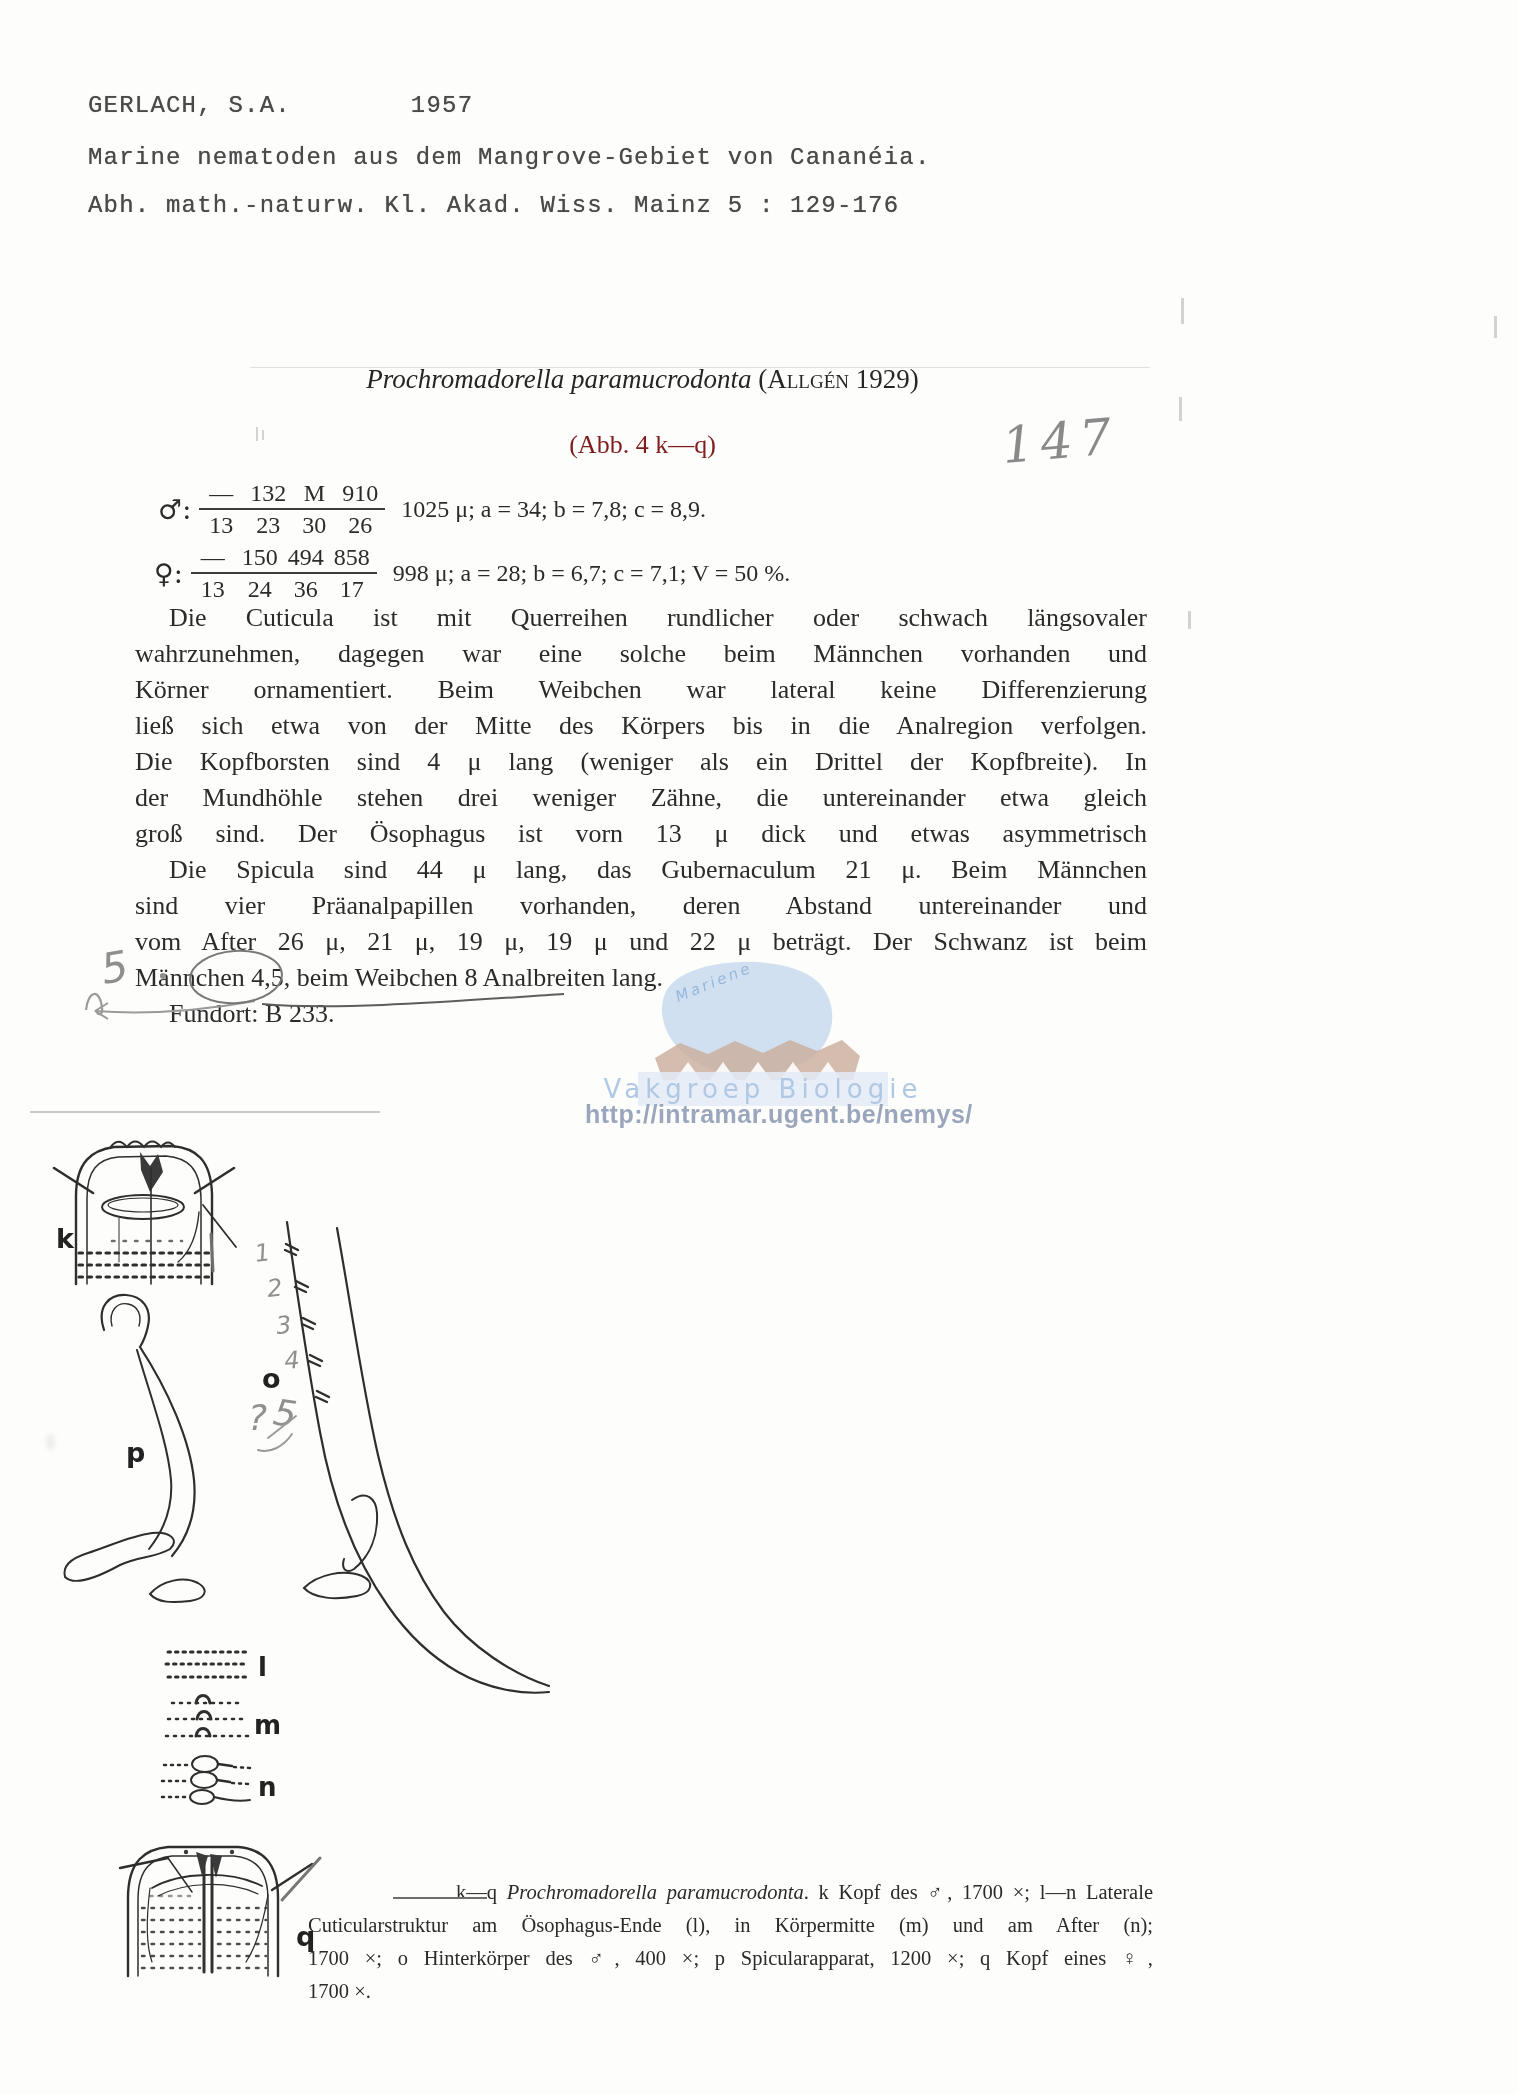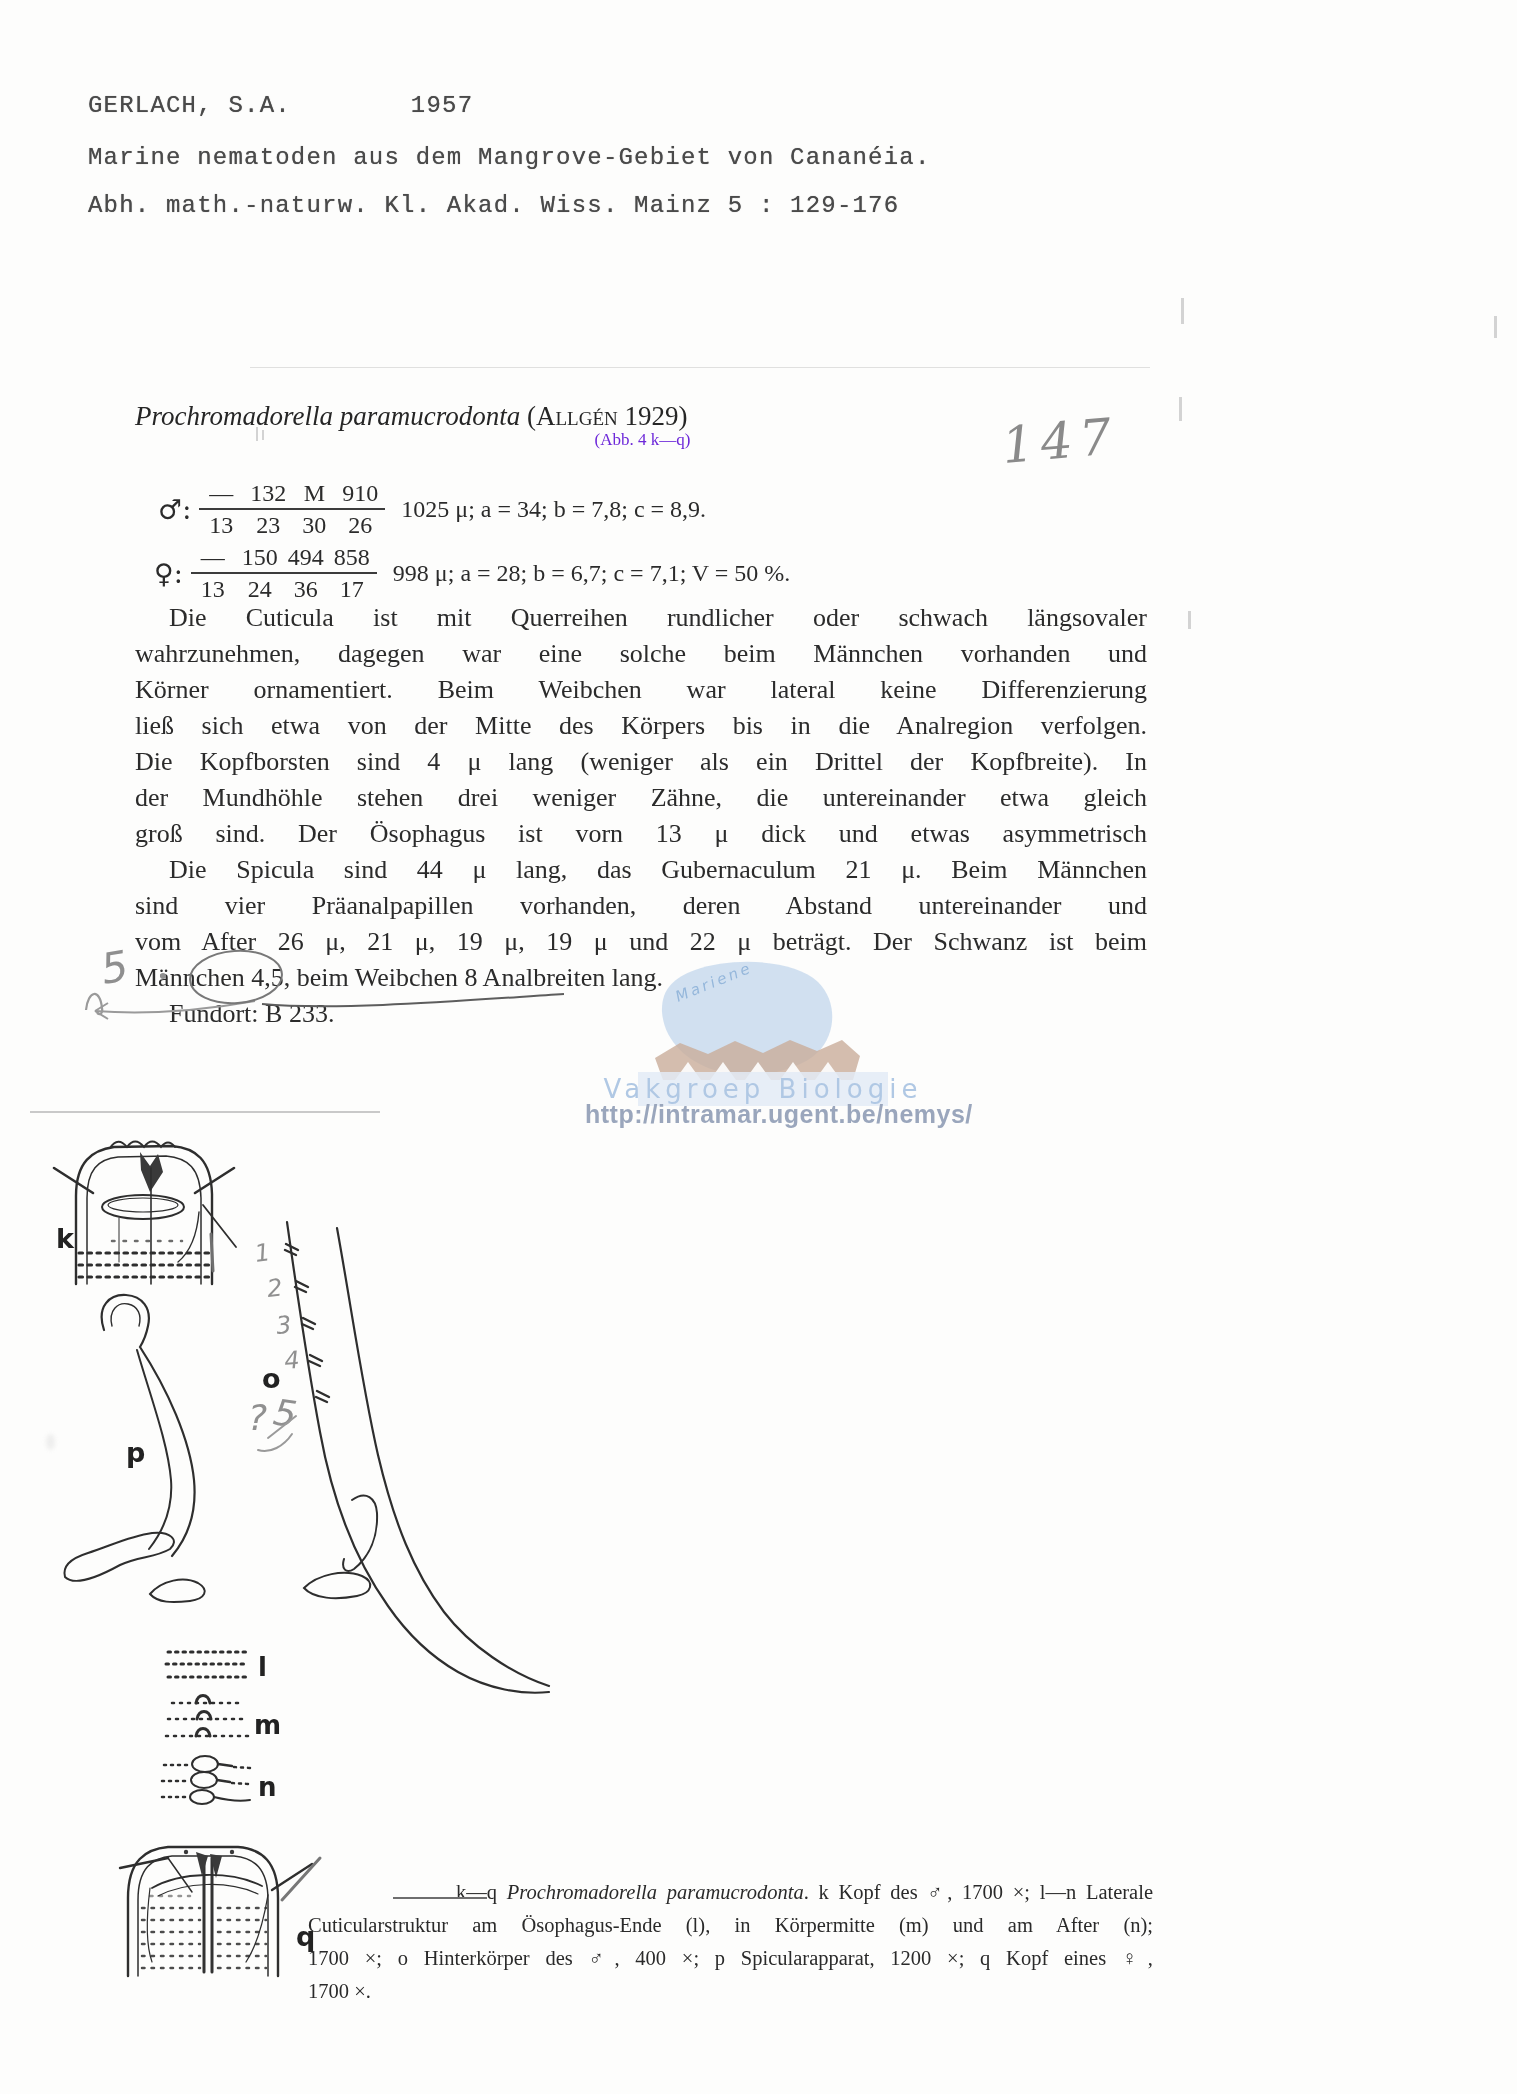--- a/index.html
+++ b/index.html
@@ -3,24 +3,24 @@
 <meta charset="utf-8">
 <style>
   html,body{margin:0;padding:0;background:#888;}
   #page{position:relative;width:1517px;height:2094px;background:#fdfdfc;overflow:hidden;
         font-family:"Liberation Serif","DejaVu Serif",serif;color:#2b2b2b;}
   .abs{position:absolute;}
   
   .typed{font-family:"Liberation Mono","DejaVu Sans Mono",monospace;color:#4a4a4a;
          font-size:24px;letter-spacing:1.2px;text-shadow:0 0 .7px #6a6a6a;white-space:nowrap;}
   
-  #heading{left:135px;top:401px;width:1015px;text-align:left;font-size:27px;color:#262626;}
+  #heading{left:135px;top:364px;width:1015px;text-align:center;font-size:27px;color:#262626;}
   #heading .sp{font-style:italic;}
   #heading .auth{font-variant:small-caps;}
-  #figref{left:135px;top:430px;width:1015px;text-align:center;font-size:17px;color:#6d28d9;}
+  #figref{left:135px;top:430px;width:1015px;text-align:center;font-size:26px;color:#7f1d1d;}
   .handwrit{font-family:"DejaVu Serif",serif;font-style:italic;color:#8a8a8a;}
   #hw-num{left:1002px;top:412px;font-size:50px;letter-spacing:7px;transform:rotate(-5deg);}
   
   .formula{position:absolute;display:flex;align-items:center;font-size:24px;color:#2b2b2b;}
   .fsym{font-size:27px;margin-right:8px;font-family:"DejaVu Serif",serif;}
   .frac{display:inline-block;margin-right:16px;}
   .frow{display:flex;}
   .frow.top{border-bottom:2px solid #3c3c3c;padding-bottom:1px;}
   .frow.bot{padding-top:2px;}
   .fc{display:inline-block;text-align:center;}

